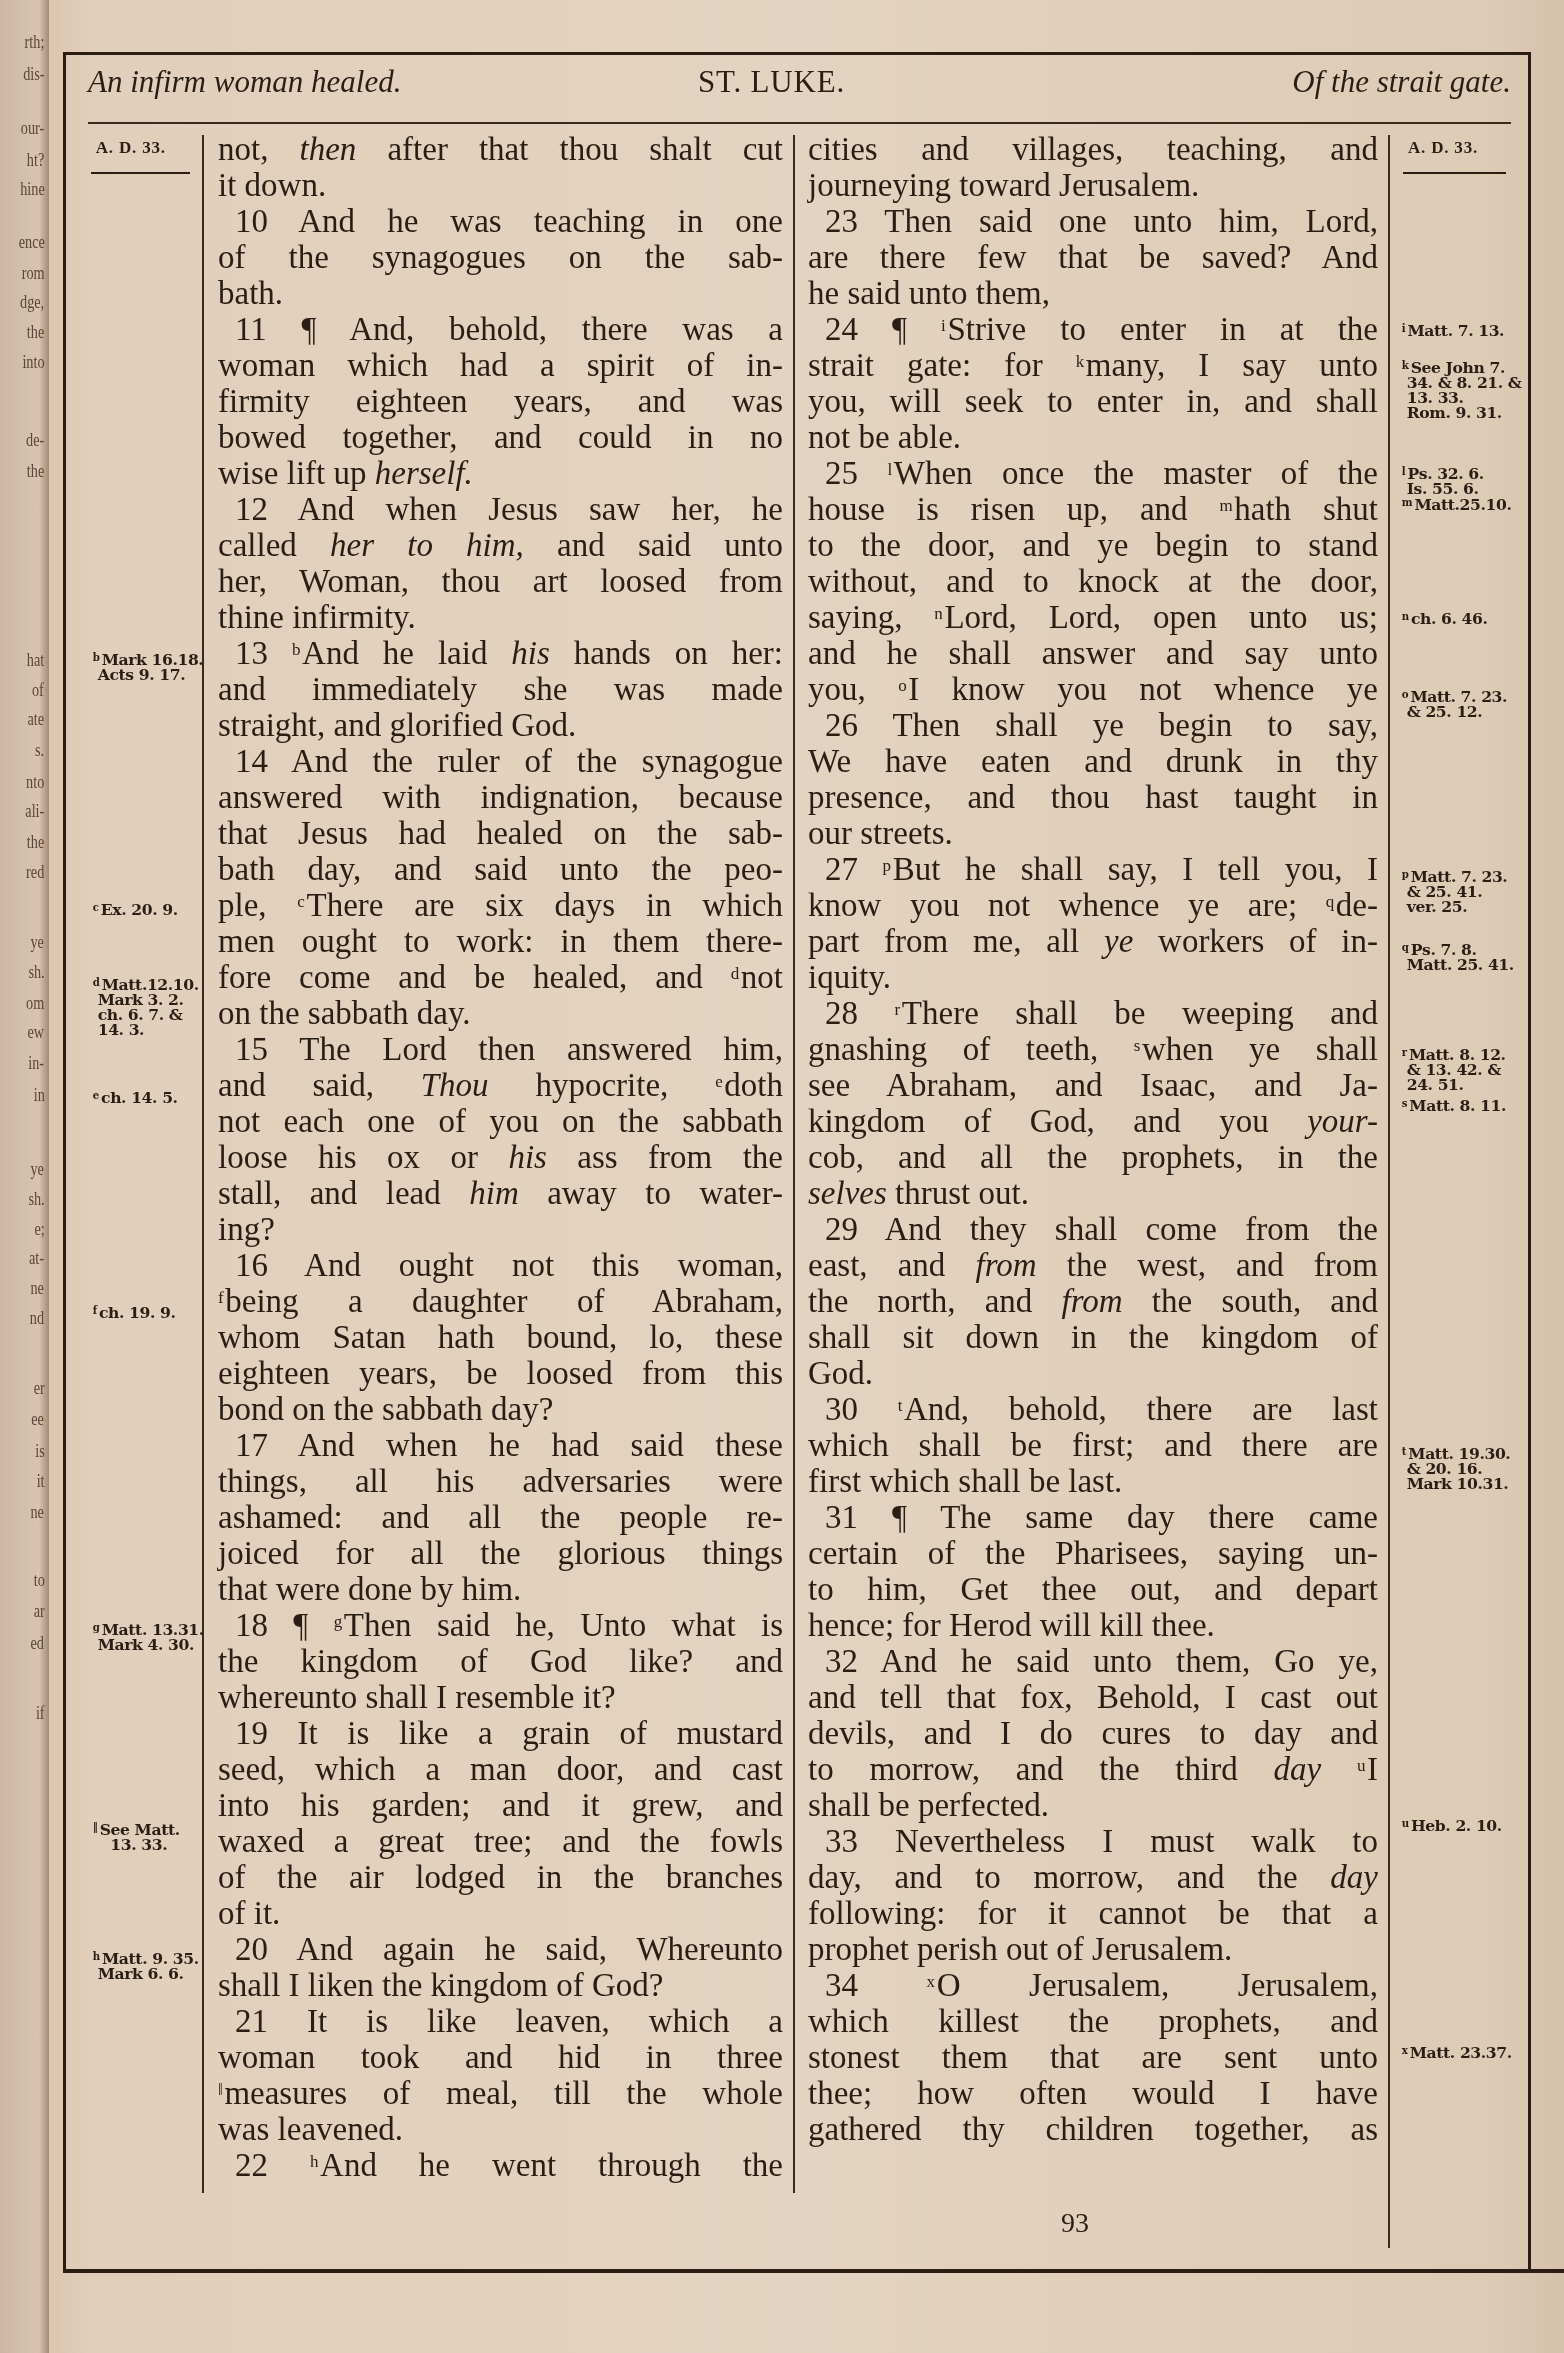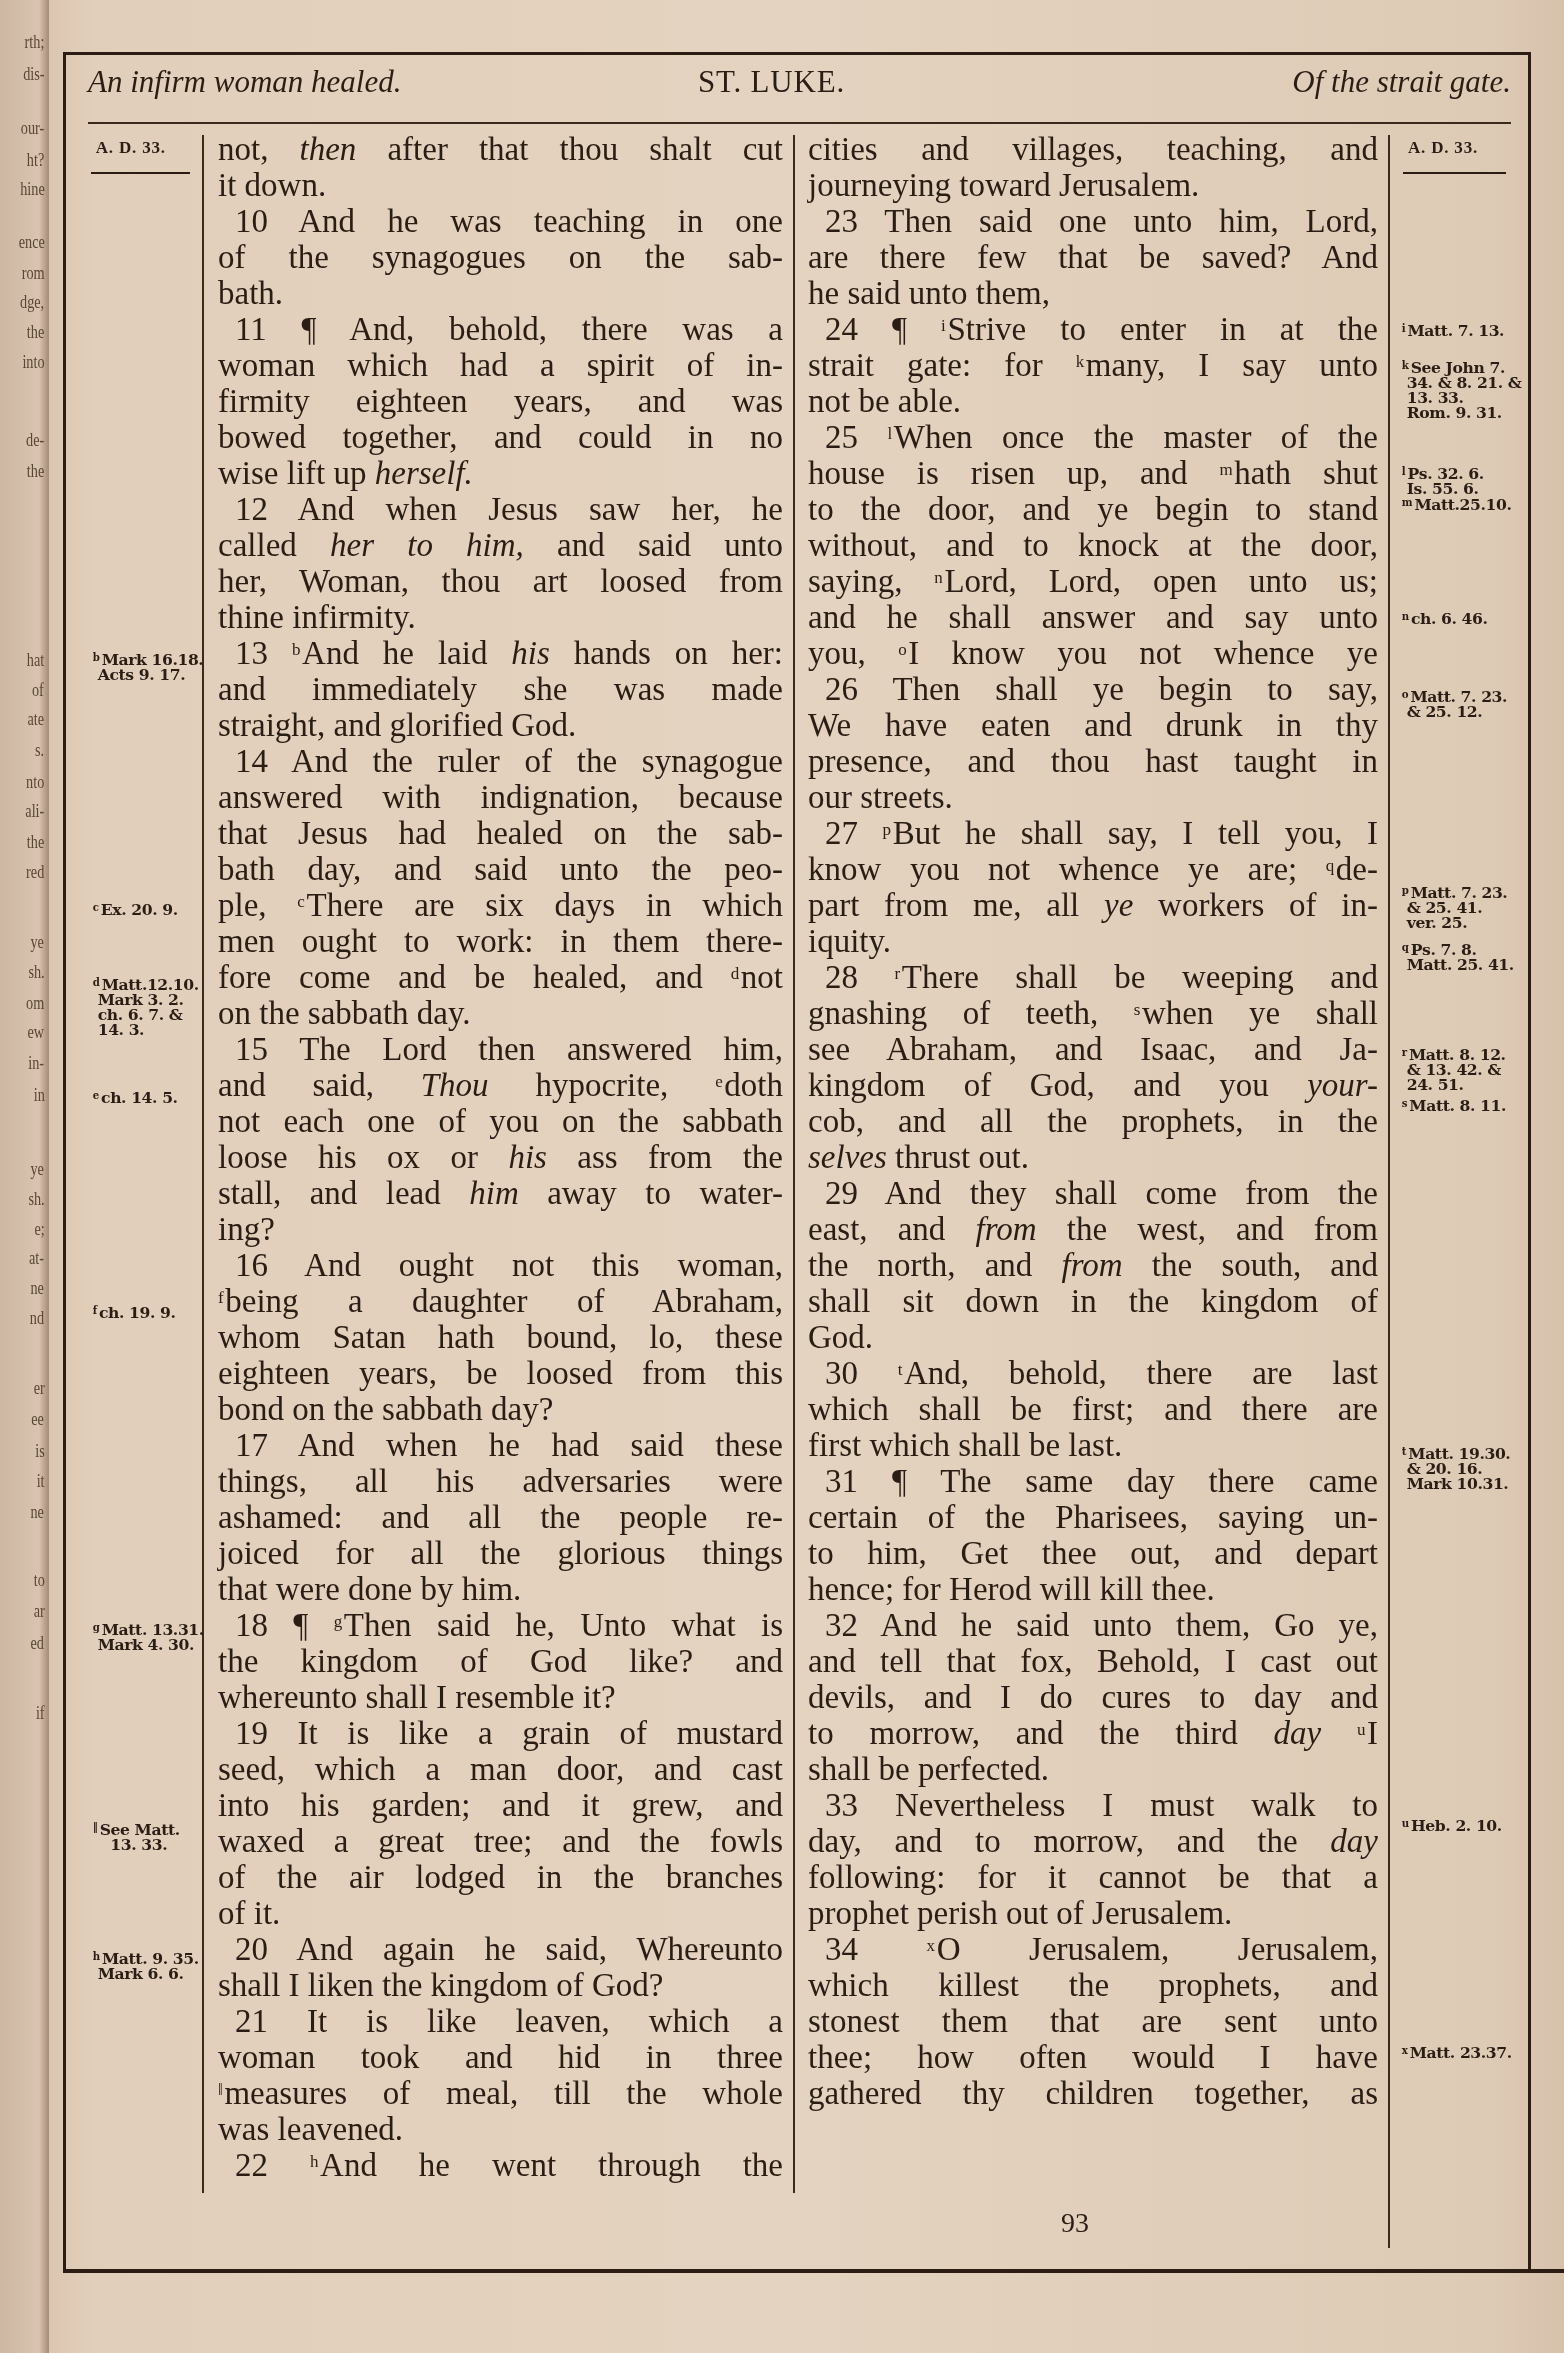--- a/index.html
+++ b/index.html
@@ -141,21 +141,21 @@
     <div class="ref" style="left: 4.7px; top: 227px;"><sup>k</sup><span>See John 7.
  34. &amp; 8. 21. &amp;
  13. 33.
  Rom. 9. 31.</span></div>
     <div class="ref" style="left: 4.7px; top: 333px;"><sup>l</sup><span>Ps. 32. 6.
  Is. 55. 6.</span></div>
     <div class="ref" style="left: 4.7px; top: 364px;"><sup>m</sup><span>Matt.25.10.</span></div>
     <div class="ref" style="left: 4.7px; top: 478px;"><sup>n</sup><span>ch. 6. 46.</span></div>
     <div class="ref" style="left: 4.7px; top: 556px;"><sup>o</sup><span>Matt. 7. 23.
  &amp; 25. 12.</span></div>
-    <div class="ref" style="left: 4.7px; top: 752px;"><sup>p</sup><span>Matt. 7. 23.
+    <div class="ref" style="left: 4.7px; top: 736px;"><sup>p</sup><span>Matt. 7. 23.
  &amp; 25. 41.
  ver. 25.</span></div>
     <div class="ref" style="left: 4.7px; top: 809px;"><sup>q</sup><span>Ps. 7. 8.
  Matt. 25. 41.</span></div>
     <div class="ref" style="left: 4.7px; top: 914px;"><sup>r</sup><span>Matt. 8. 12.
  &amp; 13. 42. &amp;
  24. 51.</span></div>
     <div class="ref" style="left: 4.7px; top: 965px;"><sup>s</sup><span>Matt. 8. 11.</span></div>
     <div class="ref" style="left: 4.7px; top: 1313px;"><sup>t</sup><span>Matt. 19.30.
  &amp; 20. 16.
@@ -224,20 +224,21 @@
     <div class="line indent">22 <sup>h</sup>And he went through the</div>
   </div>
 <div class="text-col col2" id="col1">
     <div class="line">cities and villages, teaching, and</div>
     <div class="line last">journeying toward Jerusalem.</div>
     <div class="line indent">23 Then said one unto him, Lord,</div>
     <div class="line">are there few that be saved? And</div>
     <div class="line last">he said unto them,</div>
     <div class="line indent">24 ¶ <sup>i</sup>Strive to enter in at the</div>
     <div class="line">strait gate: for <sup>k</sup>many, I say unto</div>
+    <div class="line">you, will seek to enter in, and shall</div>
     <div class="line last">not be able.</div>
     <div class="line indent">25 <sup>l</sup>When once the master of the</div>
     <div class="line">house is risen up, and <sup>m</sup>hath shut</div>
     <div class="line">to the door, and ye begin to stand</div>
     <div class="line">without, and to knock at the door,</div>
     <div class="line">saying, <sup>n</sup>Lord, Lord, open unto us;</div>
     <div class="line">and he shall answer and say unto</div>
     <div class="line">you, <sup>o</sup>I know you not whence ye</div>
     <div class="line indent">26 Then shall ye begin to say,</div>
     <div class="line">We have eaten and drunk in thy</div>

